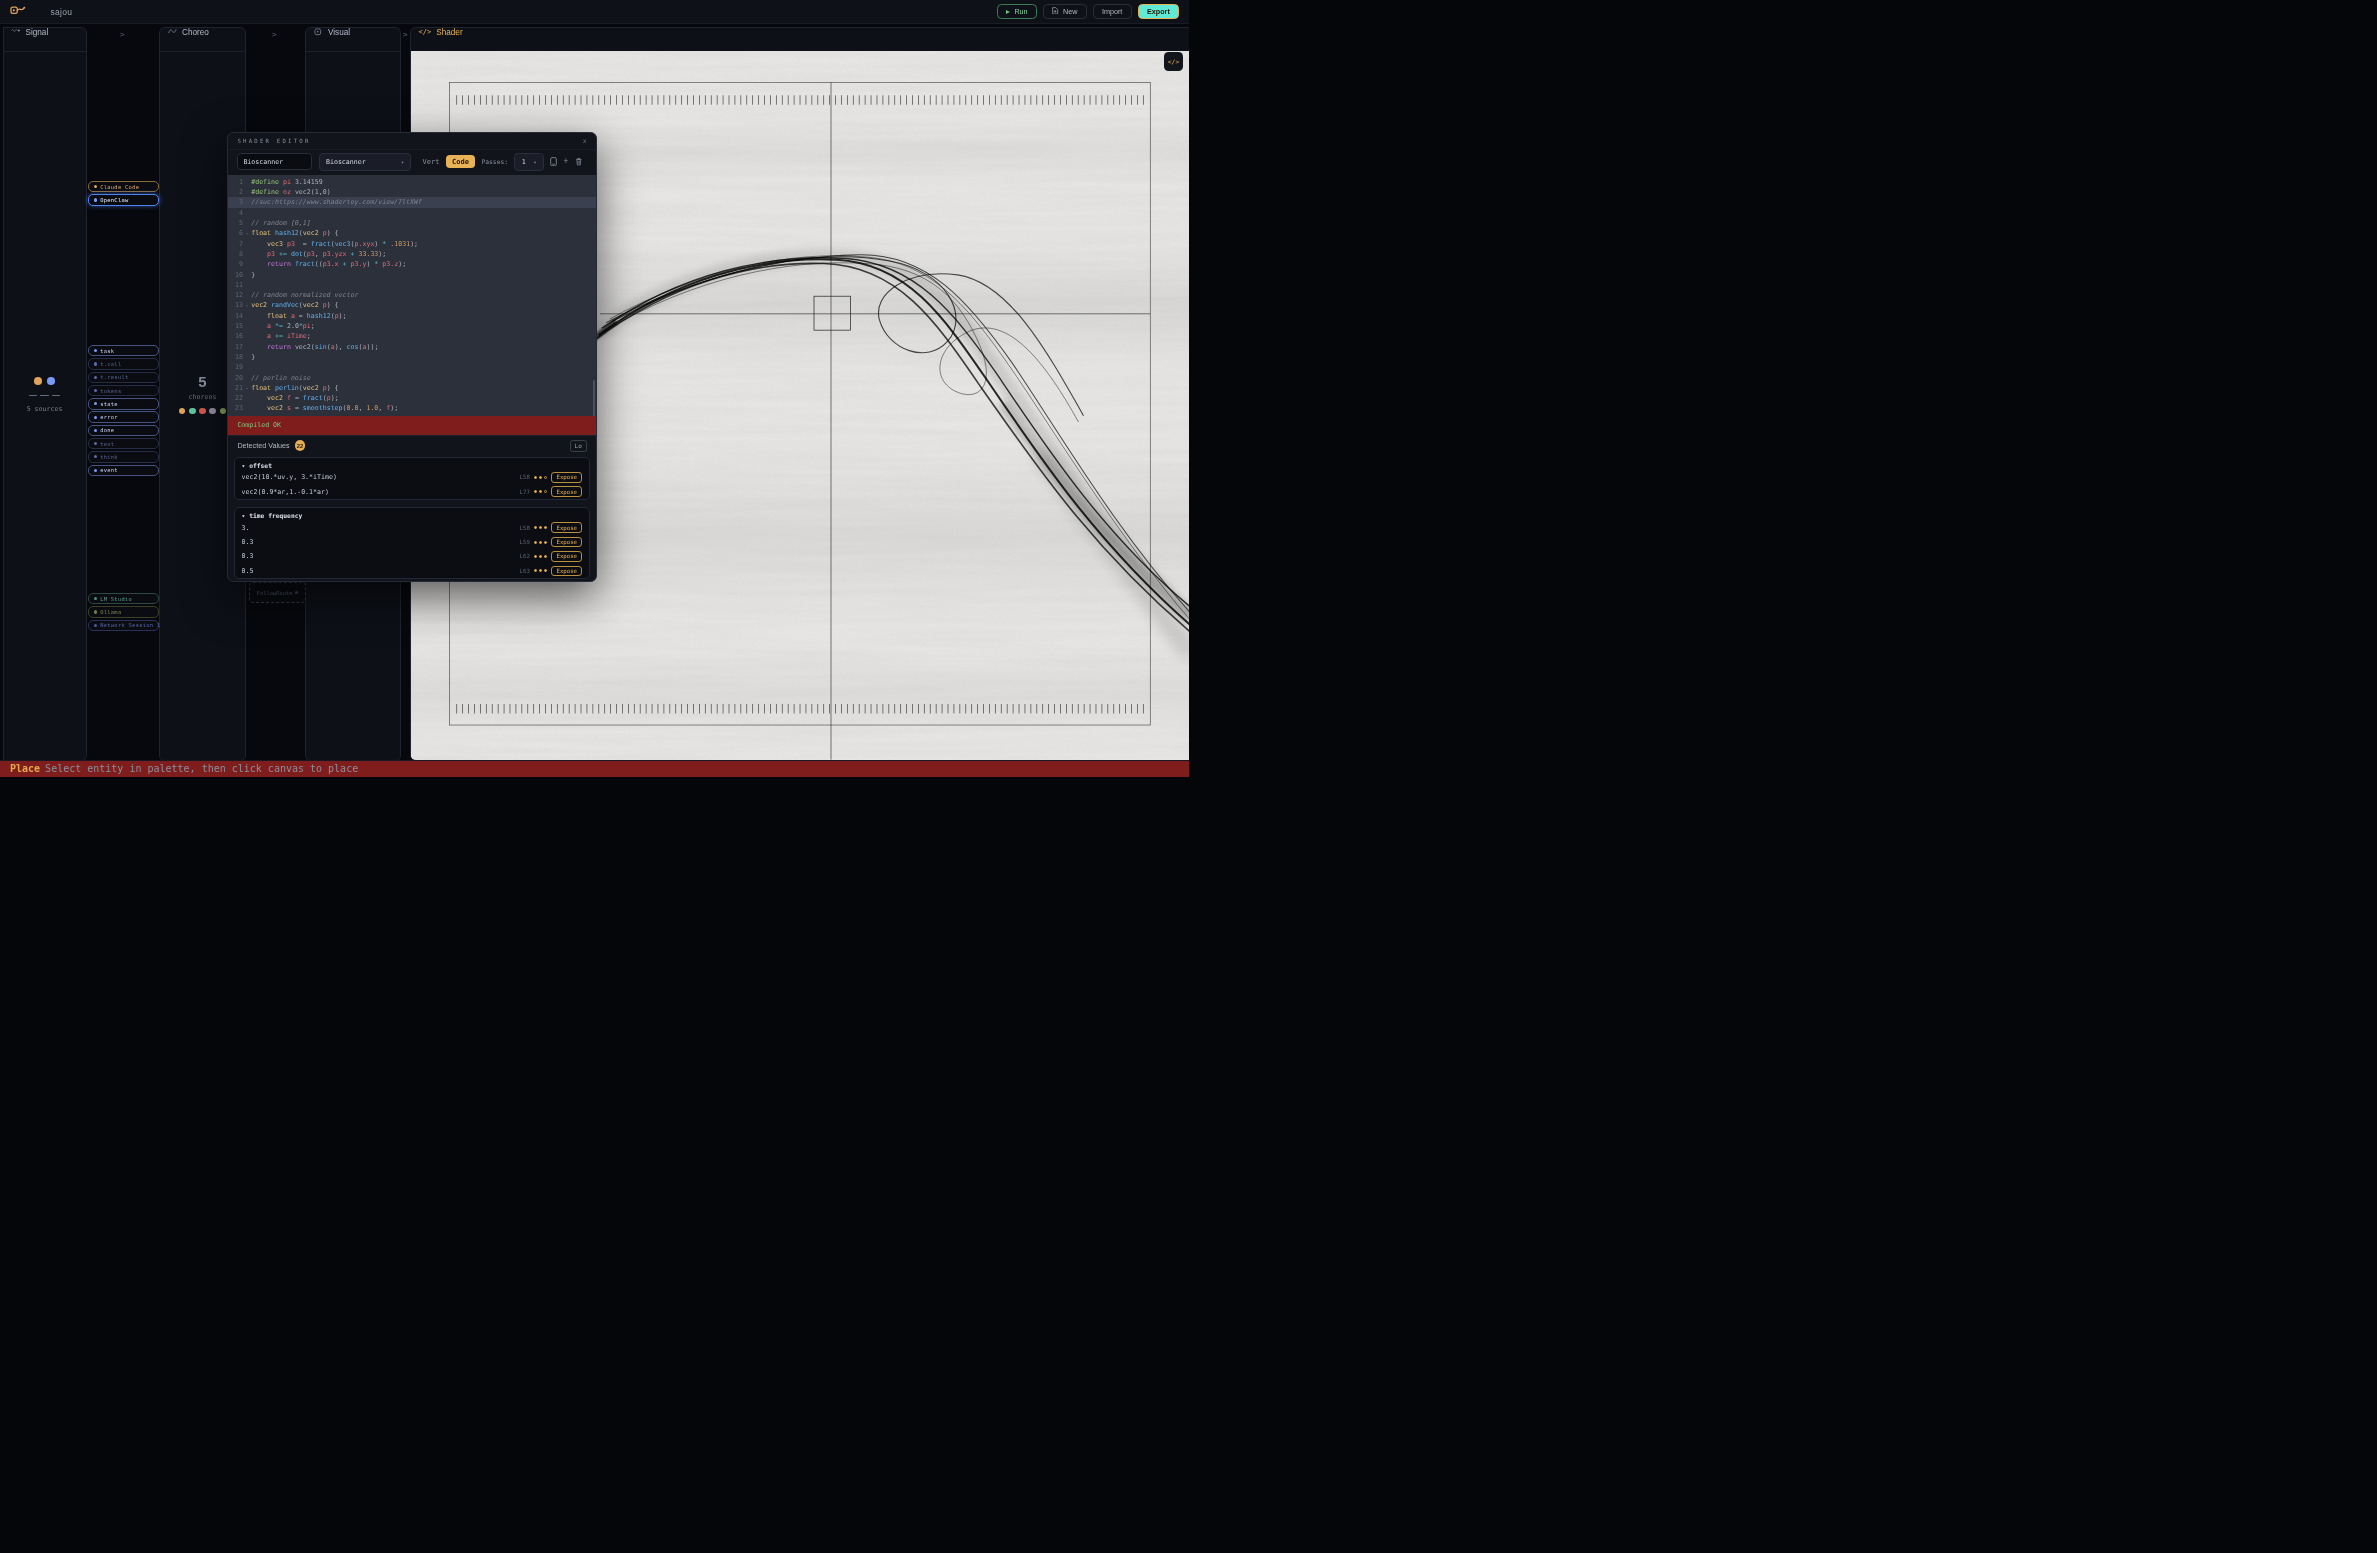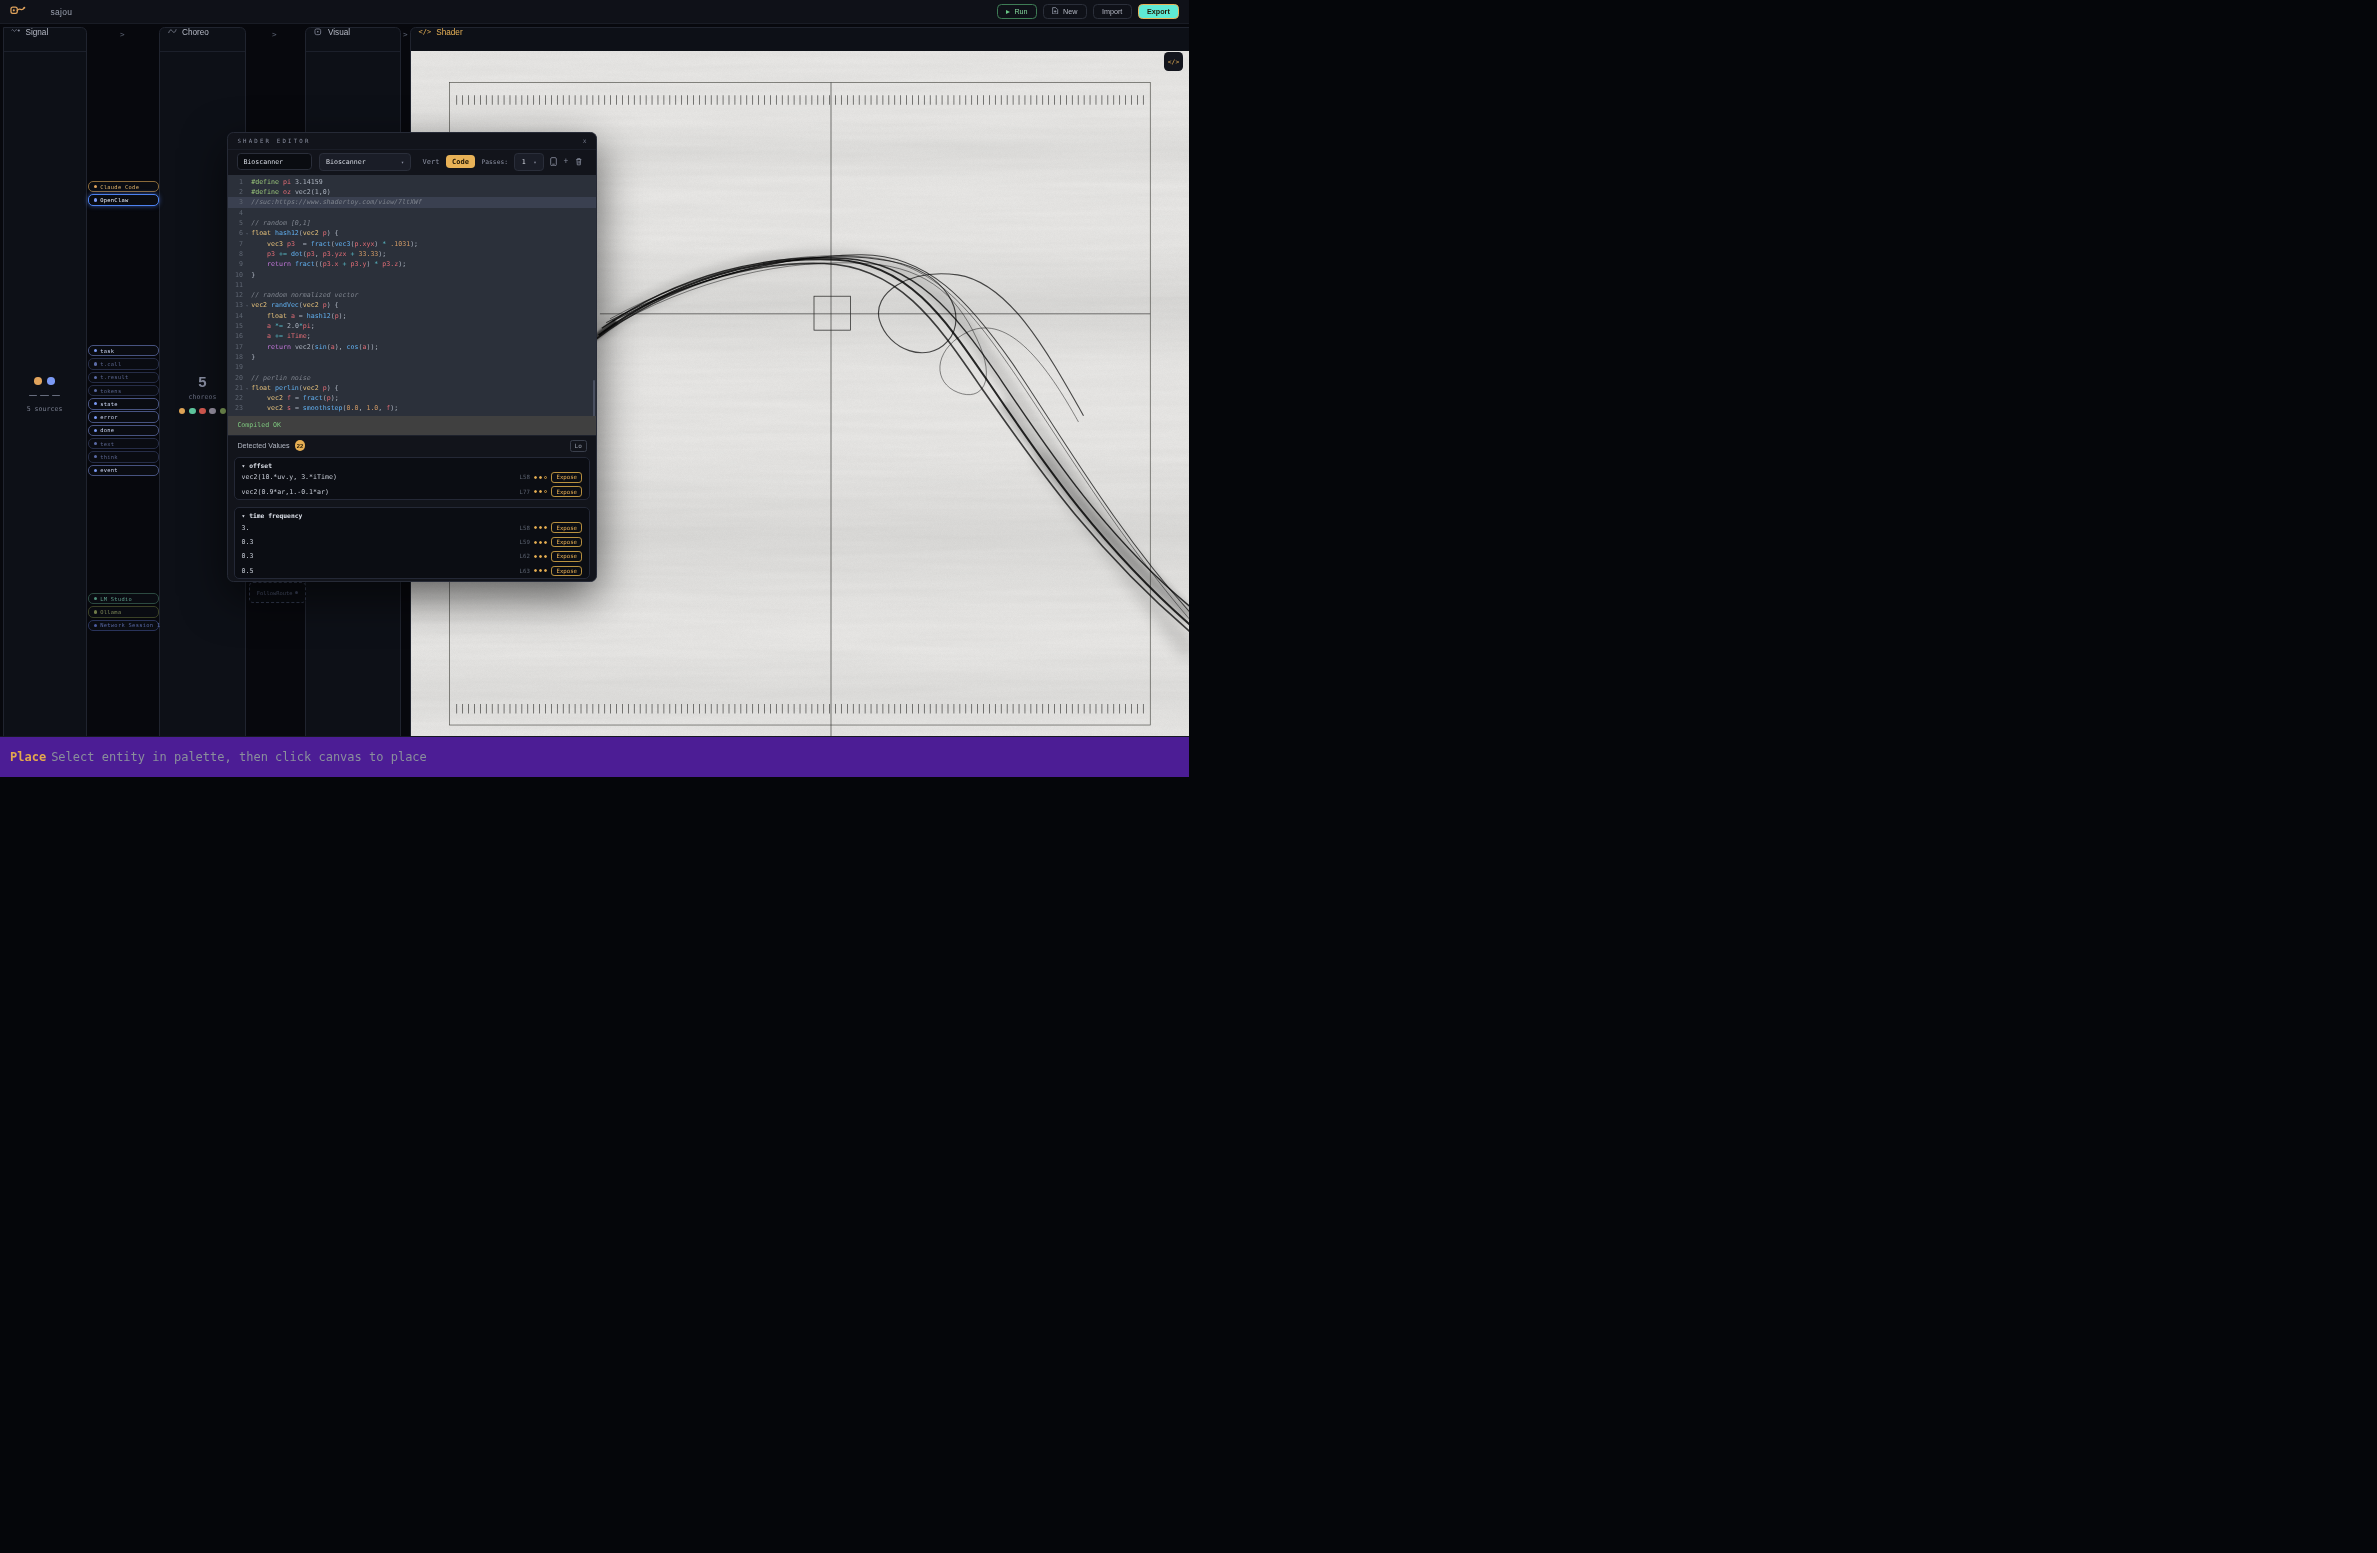--- a/index.html
+++ b/index.html
@@ -111,21 +111,21 @@
   .cl.hl{background:#3a4050;}
   .gut{width:15px;text-align:right;color:#5f6672;flex:none;}
   .fold{width:8.2px;text-align:center;color:#6b7280;font-size:4.4px;flex:none;}
   .toks{white-space:pre;}
   .c-pp{color:#98c379}.c-mac{color:#e06c75}.c-type{color:#e5c07b}.c-fn{color:#61afef}
   .c-var{color:#e06c75}.c-kw{color:#c678dd}.c-op{color:#56b6c2}.c-num{color:#d19a66}
   .c-com{color:#7f848e;font-style:italic}.c-pl{color:#aab1bd}
   .code-sb{position:absolute;right:1.3px;top:205px;width:1.9px;height:37px;background:#4a5060;border-radius:1.3px;}
 
   
-  .compile{position:absolute;left:0;right:0;top:283px;height:19.5px;background:#404040;
+  .compile{position:absolute;left:0;right:0;top:283px;height:19.5px;background:#7f1d1d;
      border-bottom:0.6px solid #1d212c;display:flex;align-items:center;padding:0 9.4px;
      font-family:"DejaVu Sans Mono",monospace;font-size:6.6px;color:#7ec87f;box-sizing:border-box;}
   .dv-head{position:absolute;left:0;right:0;top:303px;height:19.5px;display:flex;align-items:center;
      gap:5px;padding:0 9.4px;box-sizing:border-box;text-align:center;}
   .dv-label{font-size:7.2px;color:#b3b8c4;}
   .dv-badge{min-width:10.7px;height:10.7px;border-radius:50%;background:#e5ae53;color:#221805;font-size:5.7px;
      font-weight:bold;display:flex;align-items:center;justify-content:center;}
   .dv-log{margin-left:auto;border:0.6px solid #3a3f4c;border-radius:2.5px;color:#9aa0ad;font-size:6px;
      font-family:"DejaVu Sans Mono",monospace;padding:1.3px 3.8px;cursor:pointer;}
   .vals{position:absolute;left:6.3px;right:6.3px;top:324px;bottom:0;overflow:hidden;}
@@ -136,23 +136,23 @@
   .vval{font-family:"DejaVu Sans Mono",monospace;font-size:6.6px;color:#c6cbd5;}
   .vright{display:flex;align-items:center;gap:4.4px;}
   .vline{font-family:"DejaVu Sans Mono",monospace;font-size:5.7px;color:#5d6472;}
   .vdots{display:flex;gap:1.6px;}
   .vd{width:3.1px;height:3.1px;border-radius:50%;border:0.6px solid #c89543;box-sizing:border-box;}
   .vd.on{background:#e5ae53;border-color:#e5ae53;}
   .expose{background:transparent;border:0.6px solid #b9913f;border-radius:3.1px;color:#ecb255;
      font-family:"DejaVu Sans Mono",monospace;font-size:5.7px;padding:1.3px 4.4px;cursor:pointer;}
 
   
-  .statusbar{position:absolute;left:0;right:0;bottom:0;height:16.4px;background:#4c1d95;
-     border-top:0.6px solid #161923;display:flex;align-items:center;padding:12px 10px;gap:5px;z-index:20;
-     font-family:"DejaVu Sans Mono",monospace;font-size:12px;}
+  .statusbar{position:absolute;left:0;right:0;bottom:0;height:16.4px;background:#7f1d1d;
+     border-top:0.6px solid #161923;display:flex;align-items:center;padding:0 10px;gap:5px;z-index:20;
+     font-family:"DejaVu Sans Mono",monospace;font-size:10px;}
   .sb-mode{color:#e3a84e;font-weight:bold;}
   .sb-hint{color:#8a8f9c;}
 </style>
 </head>
 <body>
 
 <div class="page">
 
   <div class="topbar">
     <div class="brand">

